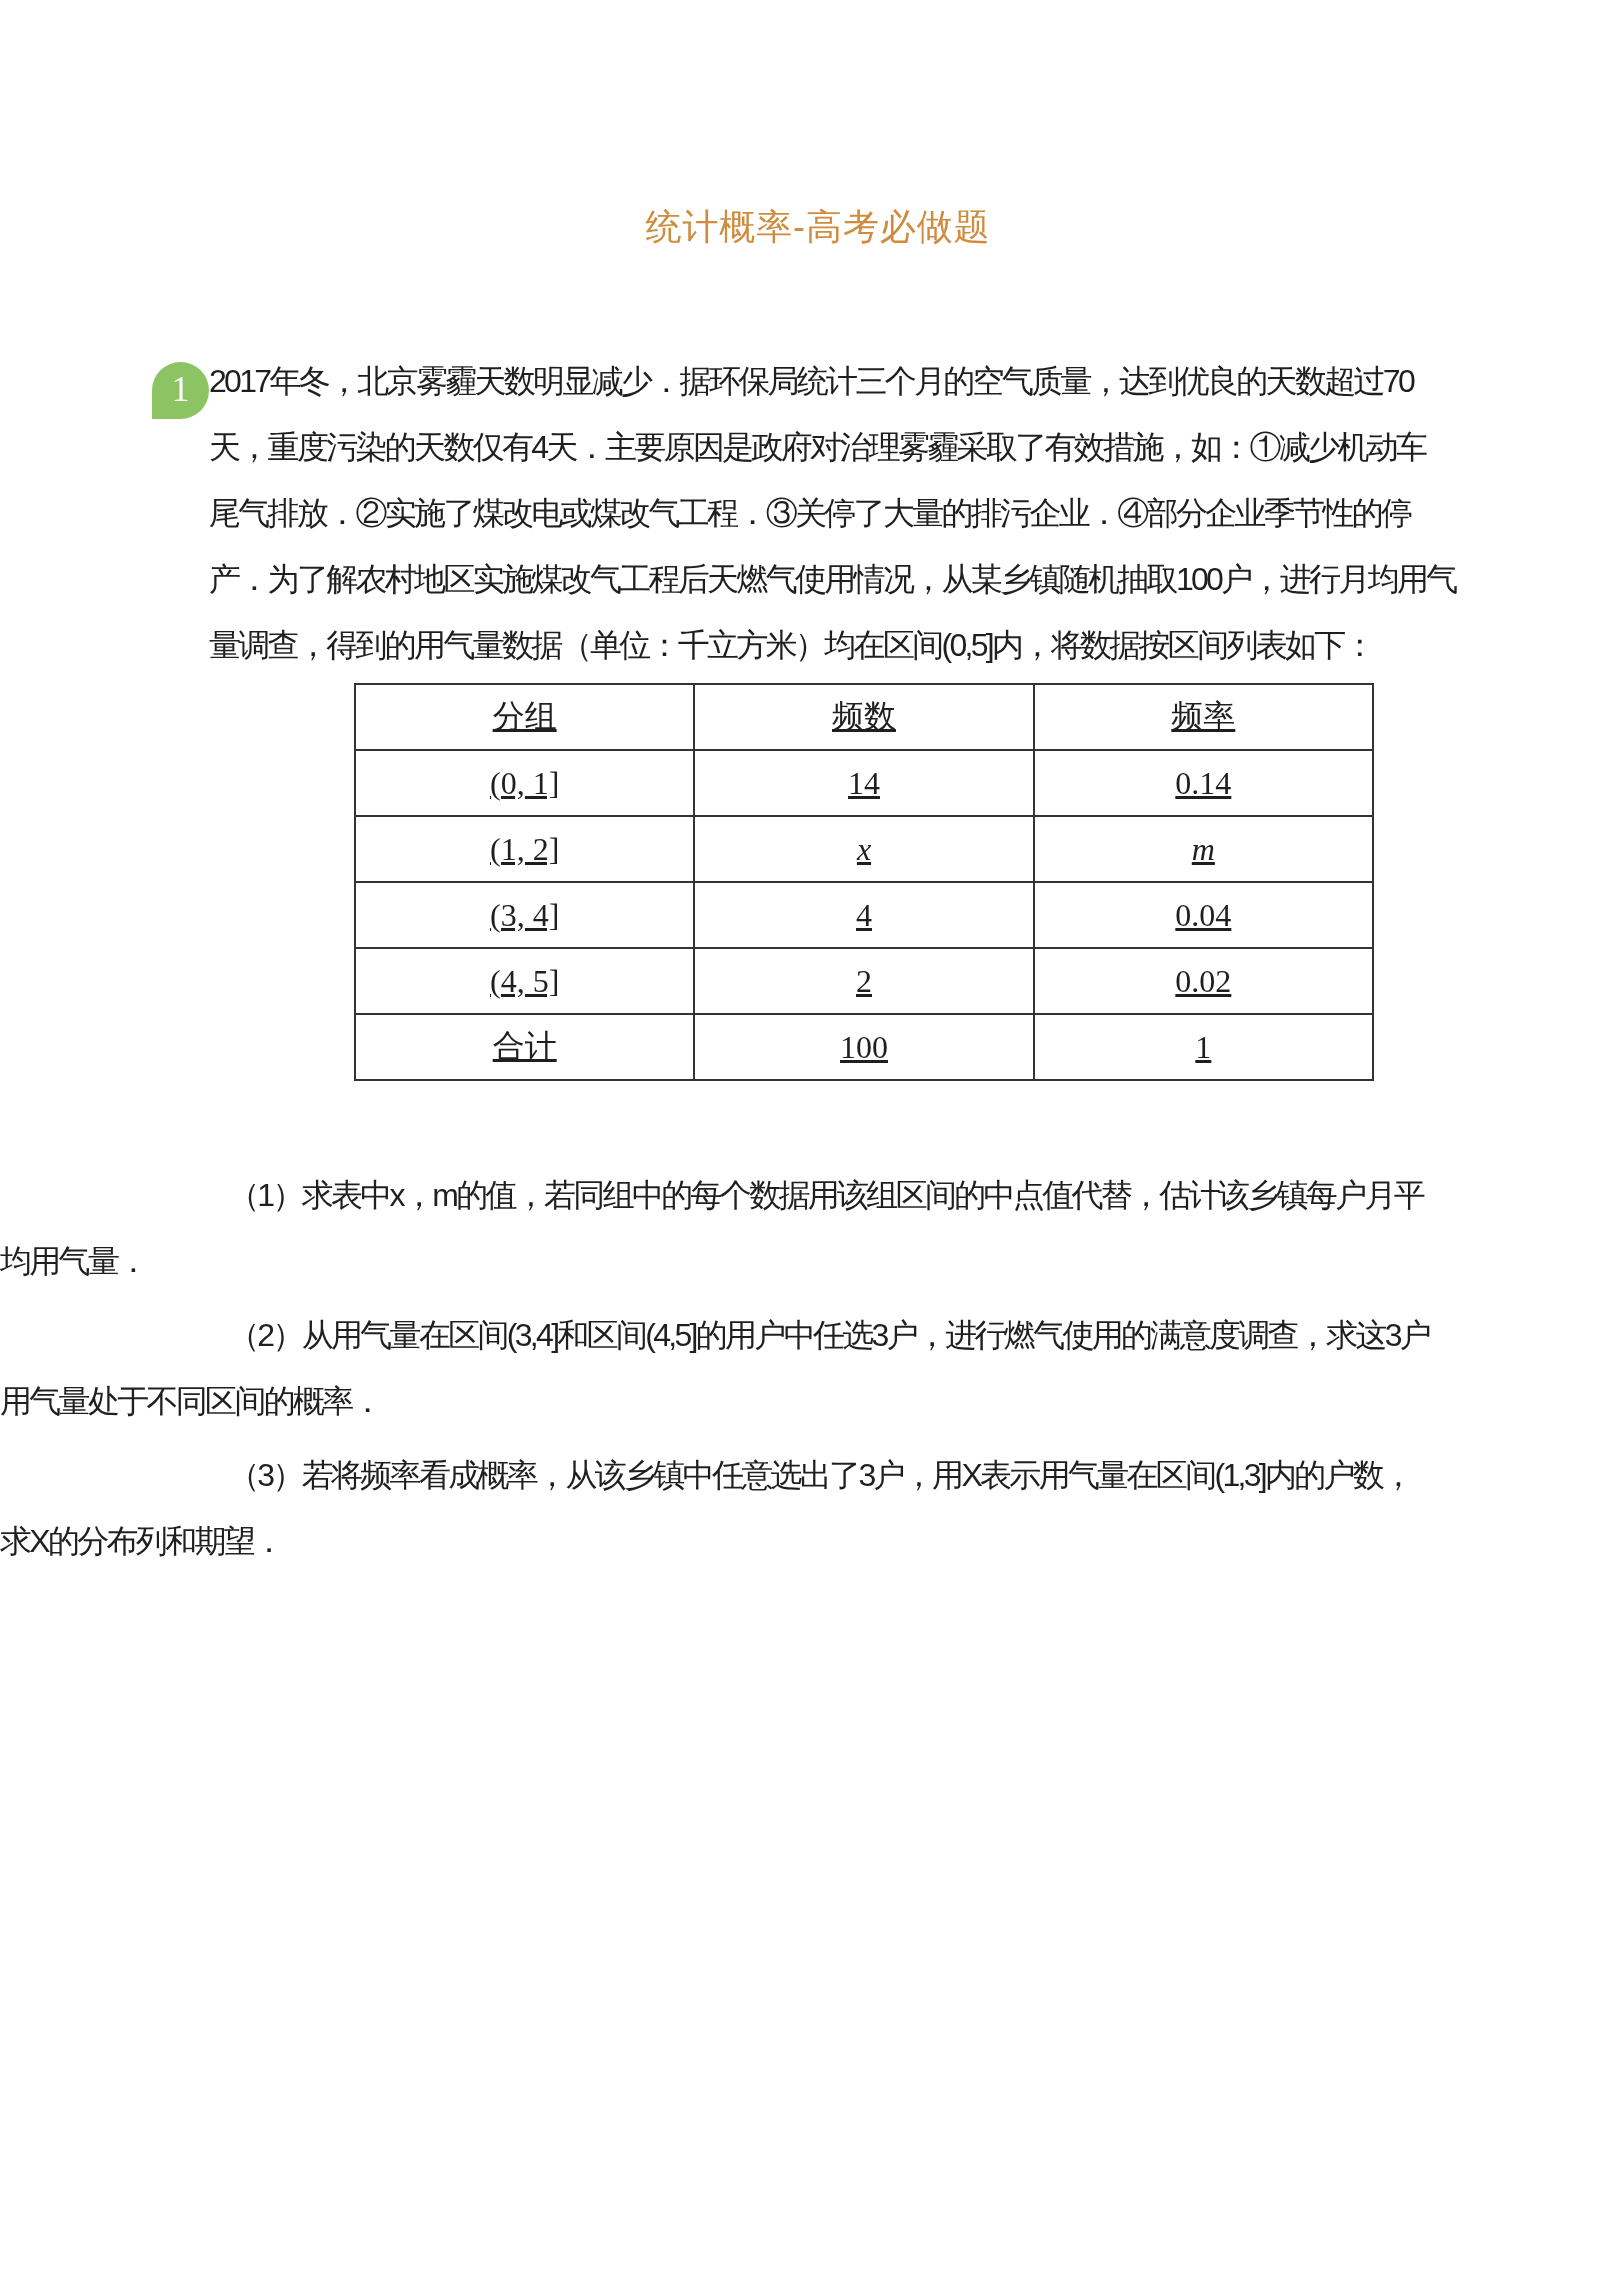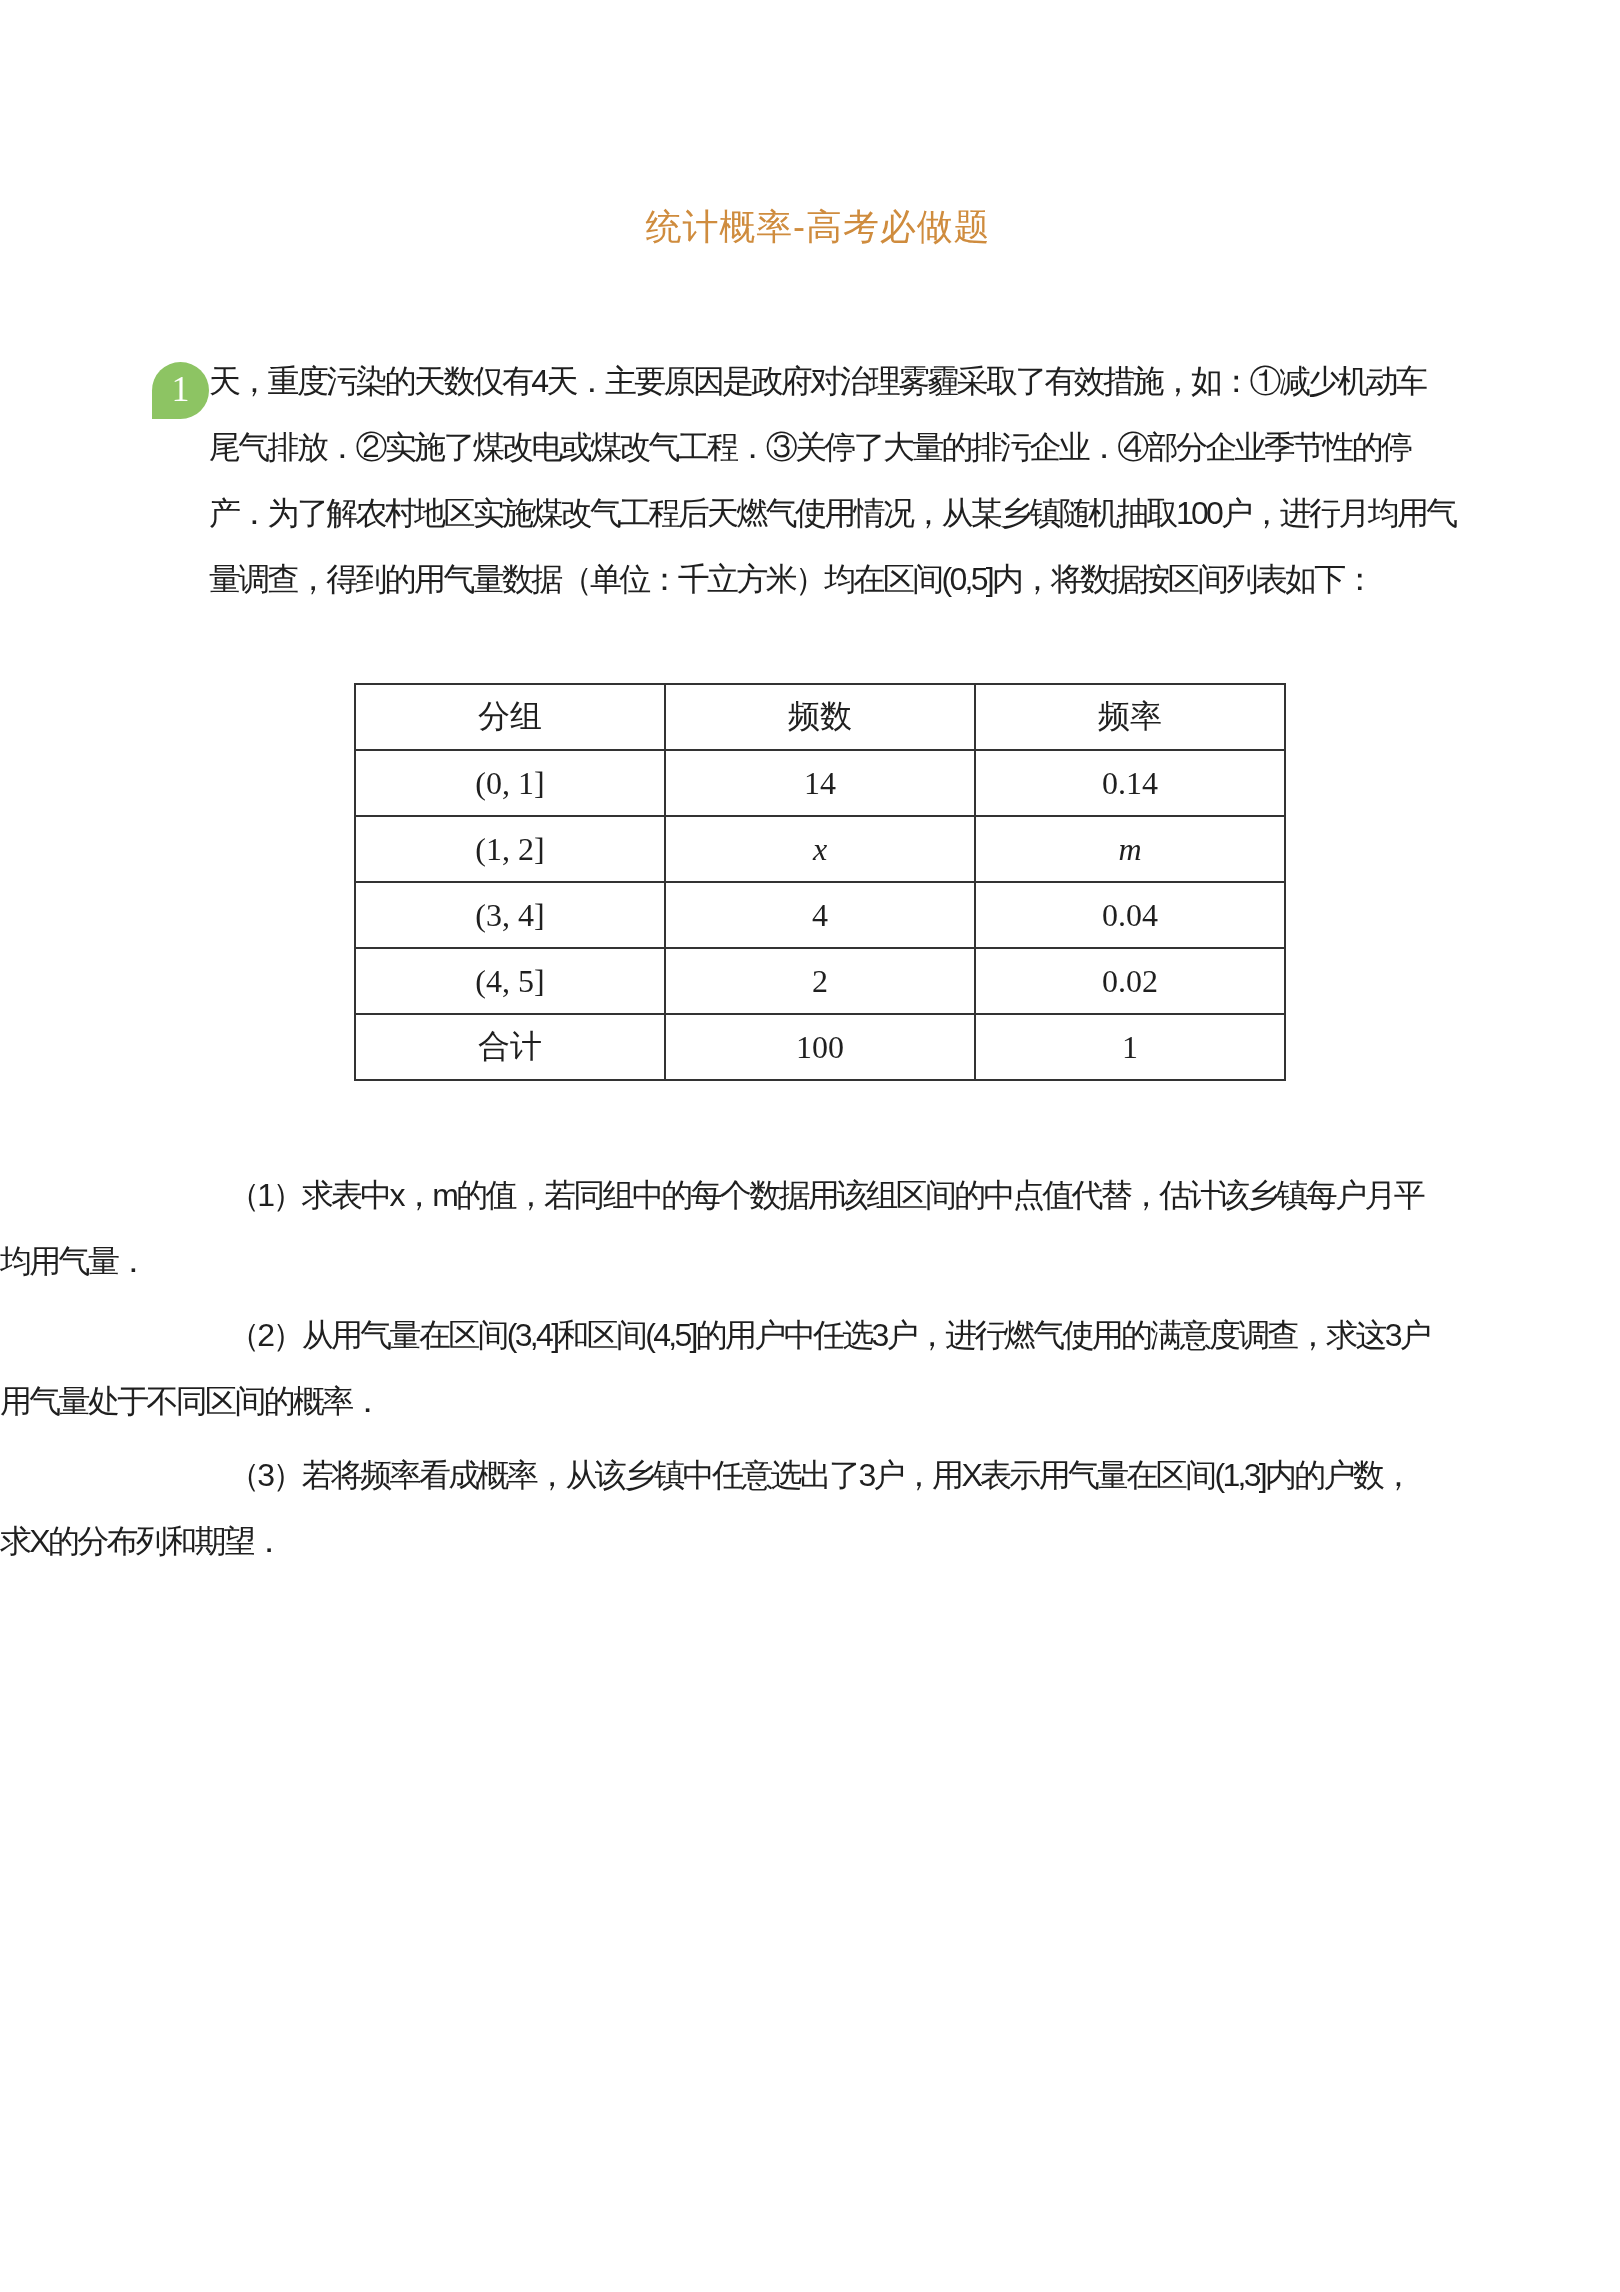--- a/index.html
+++ b/index.html
@@ -24,22 +24,22 @@
   .badge span {
     color:#ffffff; font-family:"Liberation Serif", serif;
     font-size:36px; line-height:1; padding-bottom:3.6px;
   }
   .para { position:absolute; left:209px; top:348px; width:1254px; }
   .tline {
     height:66px; line-height:66px; font-size:32px;
     letter-spacing:-2.7px; white-space:nowrap;
   }
   .freq-table {
-    position:absolute; left:354px; top:683px; width:932px;
-    border-collapse:collapse; table-layout:fixed;
+    position:absolute; left:354px; top:683px; width:1020px;
+    border-collapse:collapse; table-layout:fixed;text-decoration:underline;
   }
   .freq-table th, .freq-table td {
     border:2.7px solid var(--table_border, #333333);
     height:64px; text-align:center; vertical-align:middle;
     font-size:32px; font-weight:400; padding:0;
   }
   .serif-cell { font-family:"Liberation Serif", serif; }
   .math-var { font-family:"Liberation Serif", serif; font-style:italic; }
   .questions { position:absolute; left:0; top:1162px; width:1391px; }
   .q-block { margin:0 0 8px 0; }
@@ -51,20 +51,21 @@
 
 <div class="page">
 
   <h1 class="doc-title">统计概率-高考必做题</h1>
 
   <div class="badge">
     <span>1</span>
   </div>
 
   <div class="para">
+    <div class="tline">2017年冬，北京雾霾天数明显减少．据环保局统计三个月的空气质量，达到优良的天数超过70</div>
     <div class="tline">天，重度污染的天数仅有4天．主要原因是政府对治理雾霾采取了有效措施，如：①减少机动车</div>
     <div class="tline">尾气排放．②实施了煤改电或煤改气工程．③关停了大量的排污企业．④部分企业季节性的停</div>
     <div class="tline">产．为了解农村地区实施煤改气工程后天燃气使用情况，从某乡镇随机抽取100户，进行月均用气</div>
     <div class="tline">量调查，得到的用气量数据（单位：千立方米）均在区间(0,5]内，将数据按区间列表如下：</div>
   </div>
 
   <table class="freq-table">
     <thead>
       <tr>
         <th>分组</th>

